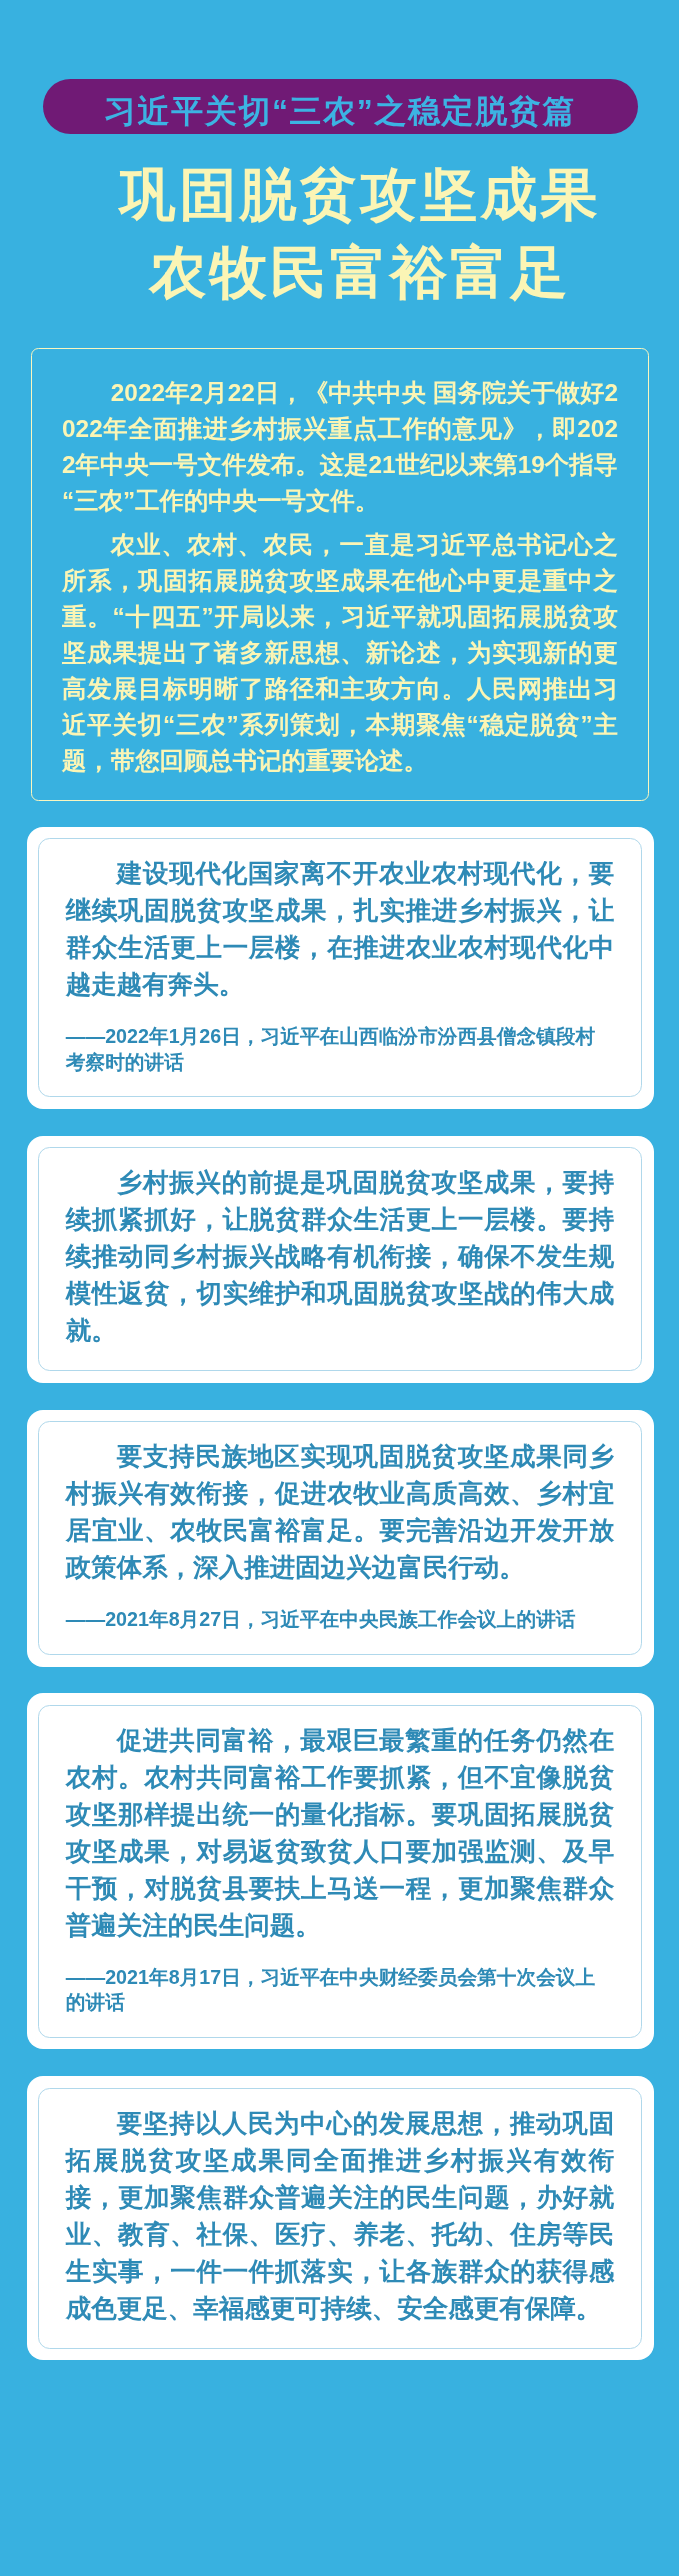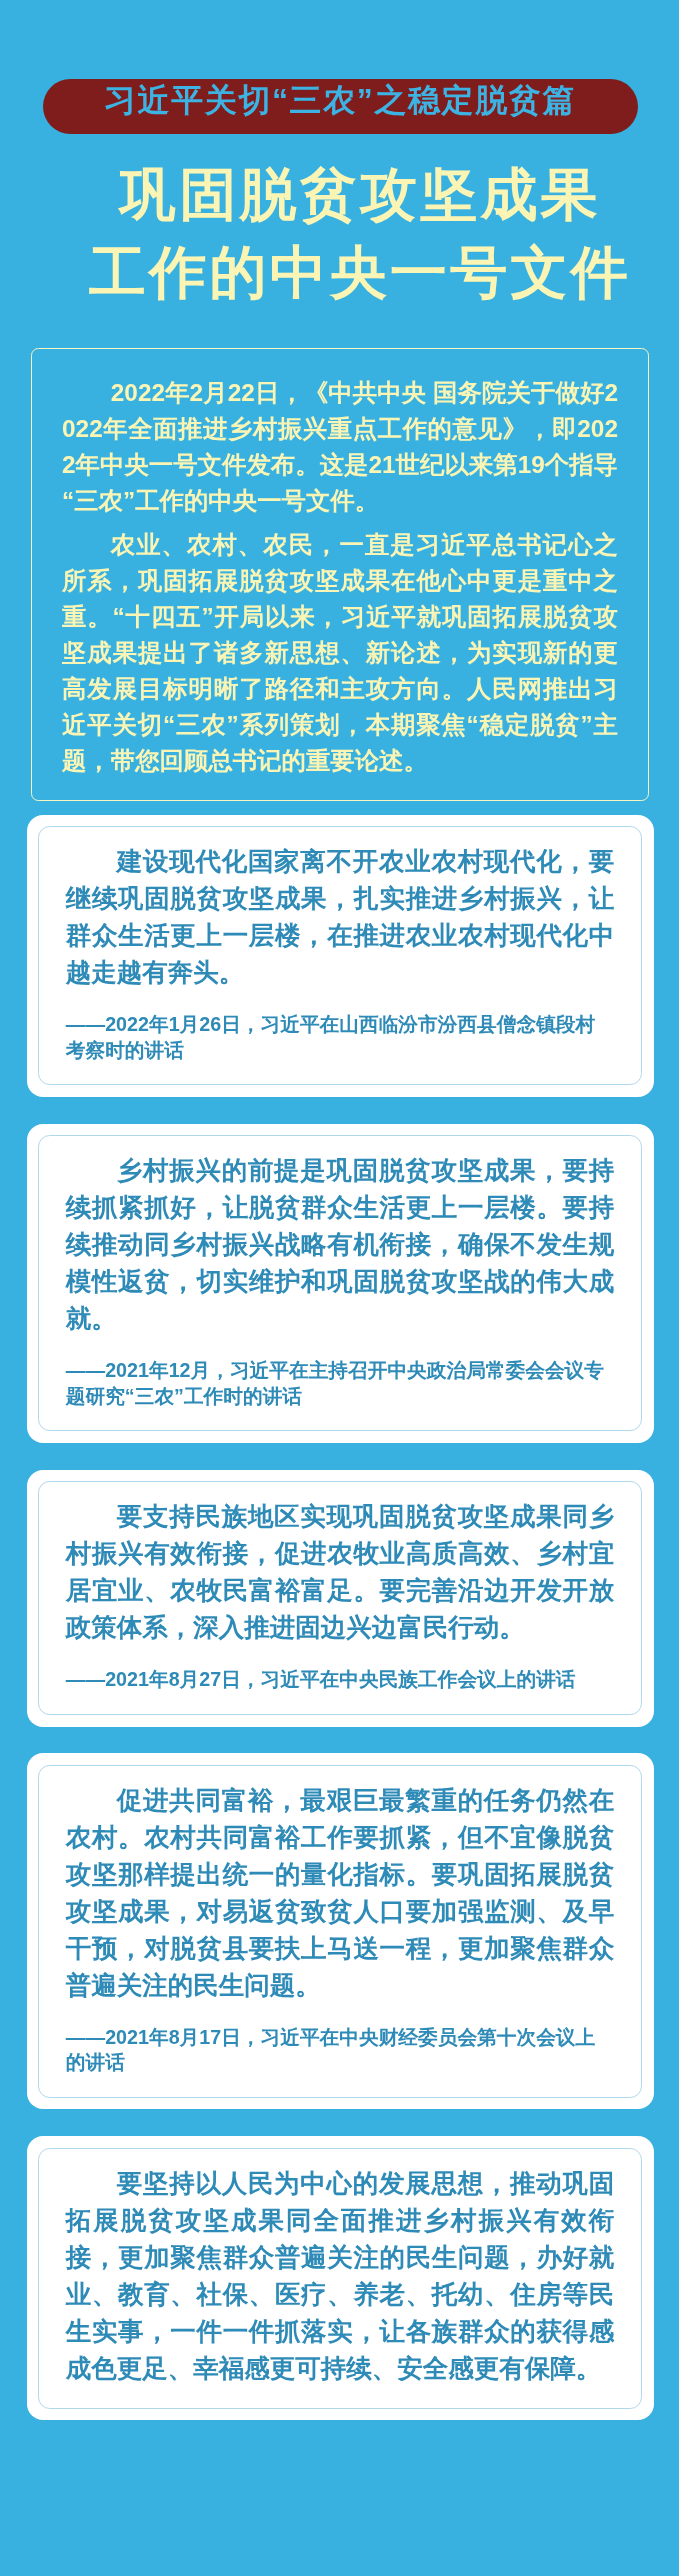--- a/index.html
+++ b/index.html
@@ -7,23 +7,23 @@
   .page{
     width:680px;height:2576px;
     background:#38b1e0;
     position:relative;overflow:hidden;
     font-weight:bold;
   }
   
   .pill{
     margin:79px auto 8px;
     width:595px;height:55px;
-    background:#7f1d1d;
+    background:#701a75;
     border-radius:28px;
-    display:flex;align-items:flex-start;justify-content:center;
+    display:flex;align-items:flex-end;justify-content:center;
   }
   .pill-label{
     font-size:32px;color:#3cb3e3;letter-spacing:1.6px;
     white-space:nowrap;
   }
   
   .title{
     margin-top:21px;
     text-align:center;
     color:#fbf5b5;
@@ -36,21 +36,21 @@
     box-sizing:border-box;
     border:1.6px solid #f9f6bf;
     border-radius:7.4px;
     padding:18px 22px 12.7px;
     color:#fbf5b5;
     font-size:24.4px;line-height:36px;
     text-align:justify;
   }
   .intro p{margin:8px;text-indent:2em;word-break:break-all;}
   
-  .cards{margin-top:14px;}
+  .cards{margin-top:26px;}
   .card{
     width:627px;
     box-sizing:border-box;
     margin:0 auto 26.6px;
     background:#ffffff;
     border-radius:16px;
     padding:11.7px;
   }
   .card-inner{
     border:1.1px solid #b0d8eb;
@@ -77,41 +77,40 @@
 <body>
 
 <div class="page">
 
   <div class="pill">
     <span class="pill-label">习近平关切“三农”之稳定脱贫篇</span>
   </div>
 
   <div class="title">
     <div>巩固脱贫攻坚成果</div>
-    <div>工作的中央一号文件</div>
+    <div>农牧民富裕富足</div>
   </div>
 
   <div class="intro">
     <p>2022年2月22日，《中共中央 国务院关于做好2022年全面推进乡村振兴重点工作的意见》，即2022年中央一号文件发布。这是21世纪以来第19个指导“三农”工作的中央一号文件。</p>
     <p>农业、农村、农民，一直是习近平总书记心之所系，巩固拓展脱贫攻坚成果在他心中更是重中之重。“十四五”开局以来，习近平就巩固拓展脱贫攻坚成果提出了诸多新思想、新论述，为实现新的更高发展目标明晰了路径和主攻方向。人民网推出习近平关切“三农”系列策划，本期聚焦“稳定脱贫”主题，带您回顾总书记的重要论述。</p>
   </div>
 
   <div class="cards">
 
     <div class="card">
       <div class="card-inner">
         <p class="quote">建设现代化国家离不开农业农村现代化，要继续巩固脱贫攻坚成果，扎实推进乡村振兴，让群众生活更上一层楼，在推进农业农村现代化中越走越有奔头。</p>
         <p class="source">——2022年1月26日，习近平在山西临汾市汾西县僧念镇段村考察时的讲话</p>
       </div>
     </div>
 
     <div class="card">
       <div class="card-inner">
         <p class="quote">乡村振兴的前提是巩固脱贫攻坚成果，要持续抓紧抓好，让脱贫群众生活更上一层楼。要持续推动同乡村振兴战略有机衔接，确保不发生规模性返贫，切实维护和巩固脱贫攻坚战的伟大成就。</p>
-        <p class="source">——2021年12月，习近平在主持召开中央政治局常委会会议专题研究“三农”工作时的讲话</p>
       </div>
     </div>
 
     <div class="card">
       <div class="card-inner">
         <p class="quote">要支持民族地区实现巩固脱贫攻坚成果同乡村振兴有效衔接，促进农牧业高质高效、乡村宜居宜业、农牧民富裕富足。要完善沿边开发开放政策体系，深入推进固边兴边富民行动。</p>
         <p class="source">——2021年8月27日，习近平在中央民族工作会议上的讲话</p>
       </div>
     </div>
 

